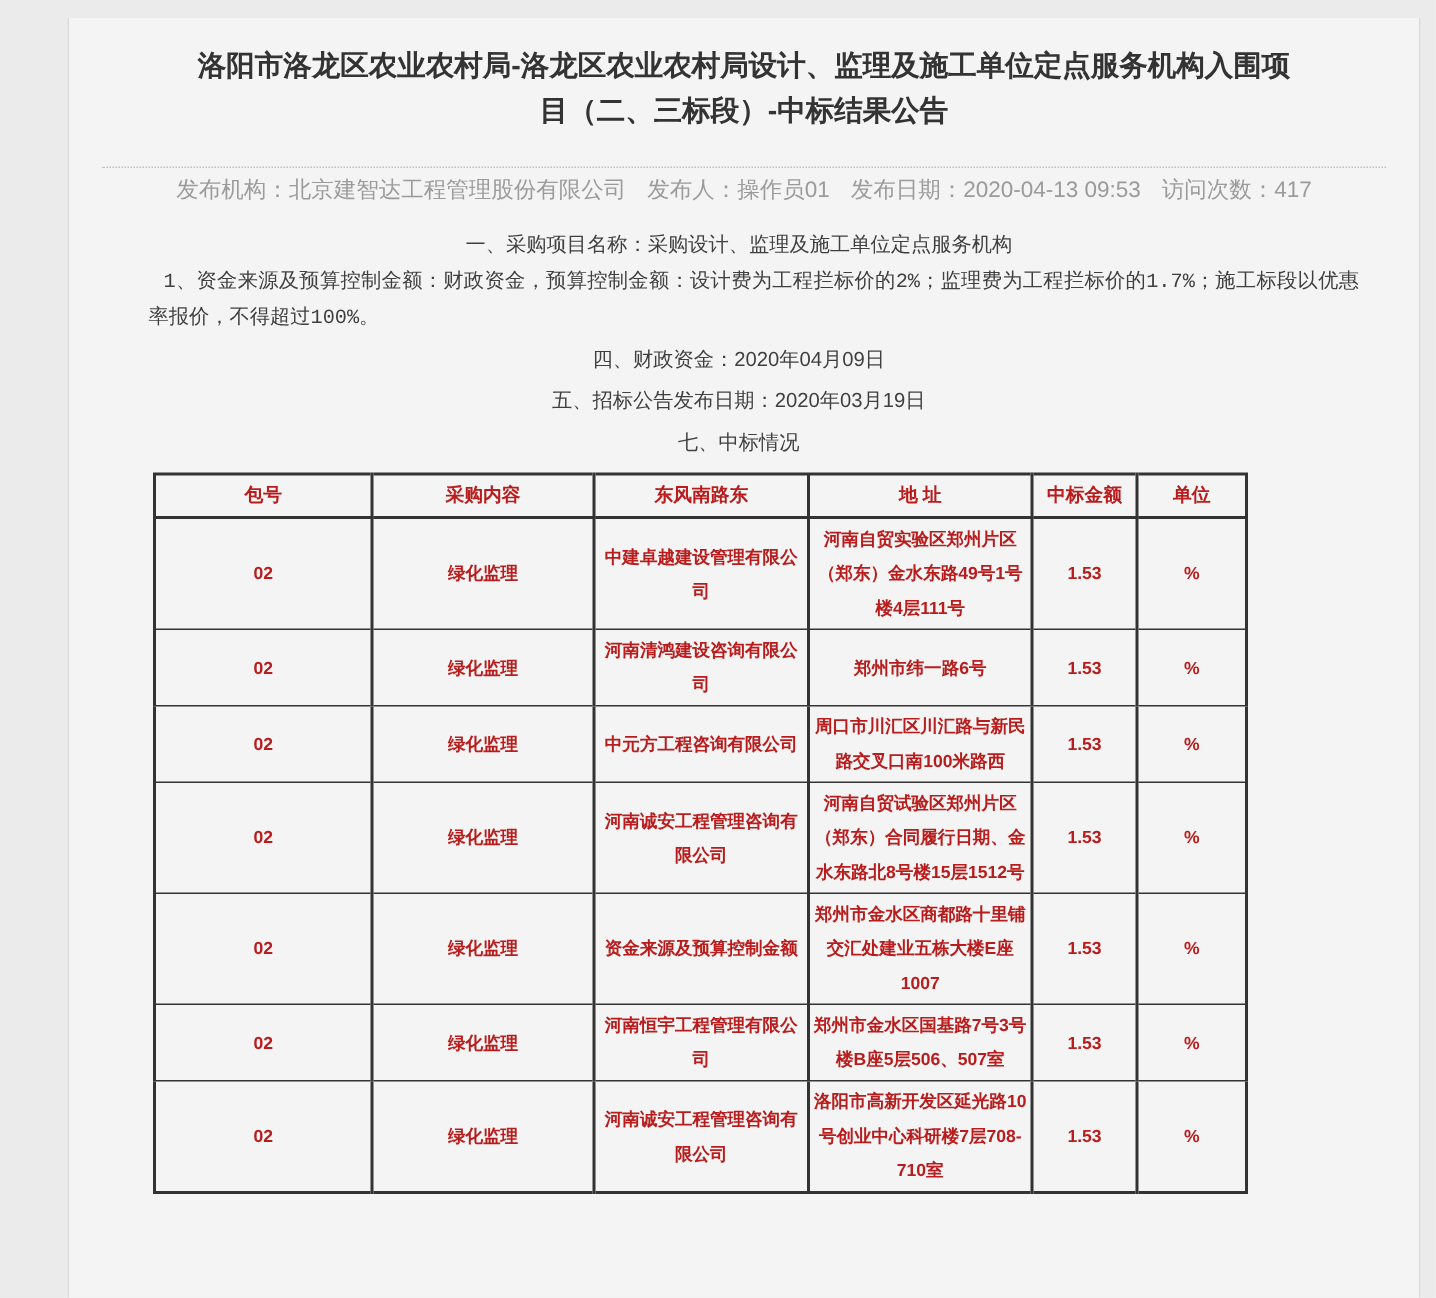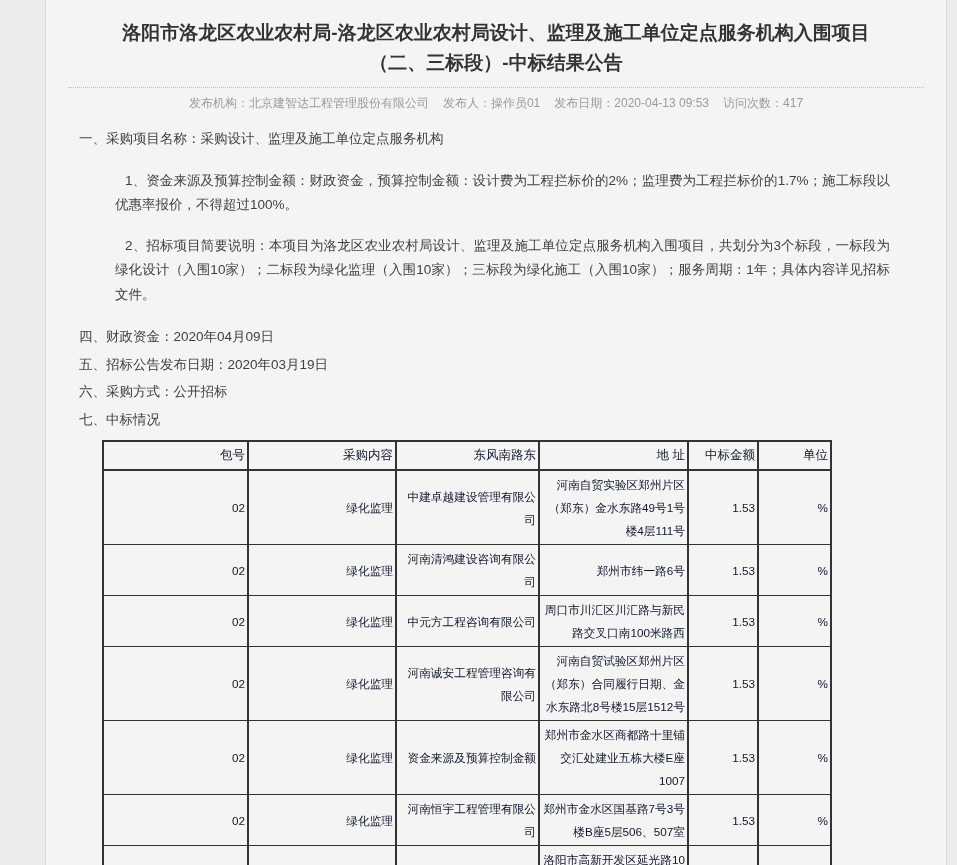--- a/index.html
+++ b/index.html
@@ -12,74 +12,76 @@
   }
   .container {
     margin-left: 45px;
     width: 902px;
     min-height: 865px;
     background: #f4f4f4;
     border-left: 1px solid #dadada;
     border-right: 1px solid #dadada;
   }
   .title {
-    margin: 0;
+    margin: 12px;
     padding: 18px 70px 9px 70px;
     font-size: 19px;
     line-height: 30px;
     font-weight: bold;
     color: #333;
     text-align: center;
   }
   .divider {
     margin: 0 22px;
     border-bottom: 1px dotted #bfbfbf;
     height: 0;
   }
   .meta {
     padding-top: 7px;
     text-align: center;
-    font-size: 12px;
+    font-size: 15px;
     color: #9b9b9b;
     line-height: 16px;
   }
   .meta span { margin: 0 7px; }
   .content {
     padding: 14px 40px 0 33px;
     color: #3f3f3f;
     font-size: 13.5px;
   }
   .section-line {
     line-height: 27.5px;
     white-space: nowrap;
+    text-align: center;
   }
   .sub-para {
-    margin: 16px;
+    margin: 0;
     padding-left: 20px;
     text-indent: 10px;
     line-height: 24.5px;
     text-align: justify;
+    font-family: Liberation Mono, monospace;
   }
   table.bid-table {
     margin: 7px 0 0 23px;
     border-collapse: collapse;
     width: 728px;
     table-layout: fixed;
     border: 2px solid #333;
     background: transparent;
   }
   .bid-table th, .bid-table td {
     border: 2px solid #333;
     border-top-width: 1px;
     border-bottom-width: 1px;
-    text-align: right;
+    text-align: center;
     vertical-align: middle;
-    font-weight: normal;
+    font-weight: bold;
     font-size: 11.7px;
-    color: #0f172a;
+    color: #b91c1c;
     padding: 2px 2px;
     line-height: 23px;
     word-break: normal;
     overflow-wrap: break-word;
   }
   .bid-table thead th {
     font-size: 12.5px;
     border-bottom-width: 2px;
     height: 27px;
   }
@@ -94,24 +96,22 @@
 <body>
 
 <div class="container">
   <h1 class="title">洛阳市洛龙区农业农村局-洛龙区农业农村局设计、监理及施工单位定点服务机构入围项目（二、三标段）-中标结果公告</h1>
   <div class="divider"></div>
   <div class="meta" id="meta"><span>发布机构：北京建智达工程管理股份有限公司</span><span>发布人：操作员01</span><span>发布日期：2020-04-13 09:53</span><span>访问次数：417</span></div>
   <div class="content">
     <div id="sections">
         <div class="section-line">一、采购项目名称：采购设计、监理及施工单位定点服务机构</div>
         <p class="sub-para">1、资金来源及预算控制金额：财政资金，预算控制金额：设计费为工程拦标价的2%；监理费为工程拦标价的1.7%；施工标段以优惠率报价，不得超过100%。</p>
-        <p class="sub-para">2、招标项目简要说明：本项目为洛龙区农业农村局设计、监理及施工单位定点服务机构入围项目，共划分为3个标段，一标段为绿化设计（入围10家）；二标段为绿化监理（入围10家）；三标段为绿化施工（入围10家）；服务周期：1年；具体内容详见招标文件。</p>
         <div class="section-line">四、财政资金：2020年04月09日</div>
         <div class="section-line">五、招标公告发布日期：2020年03月19日</div>
-        <div class="section-line">六、采购方式：公开招标</div>
         <div class="section-line">七、中标情况</div>
       </div>
     <table class="bid-table">
       <colgroup>
         <col class="w0">
           <col class="w1">
           <col class="w2">
           <col class="w3">
           <col class="w4">
           <col class="w5">

